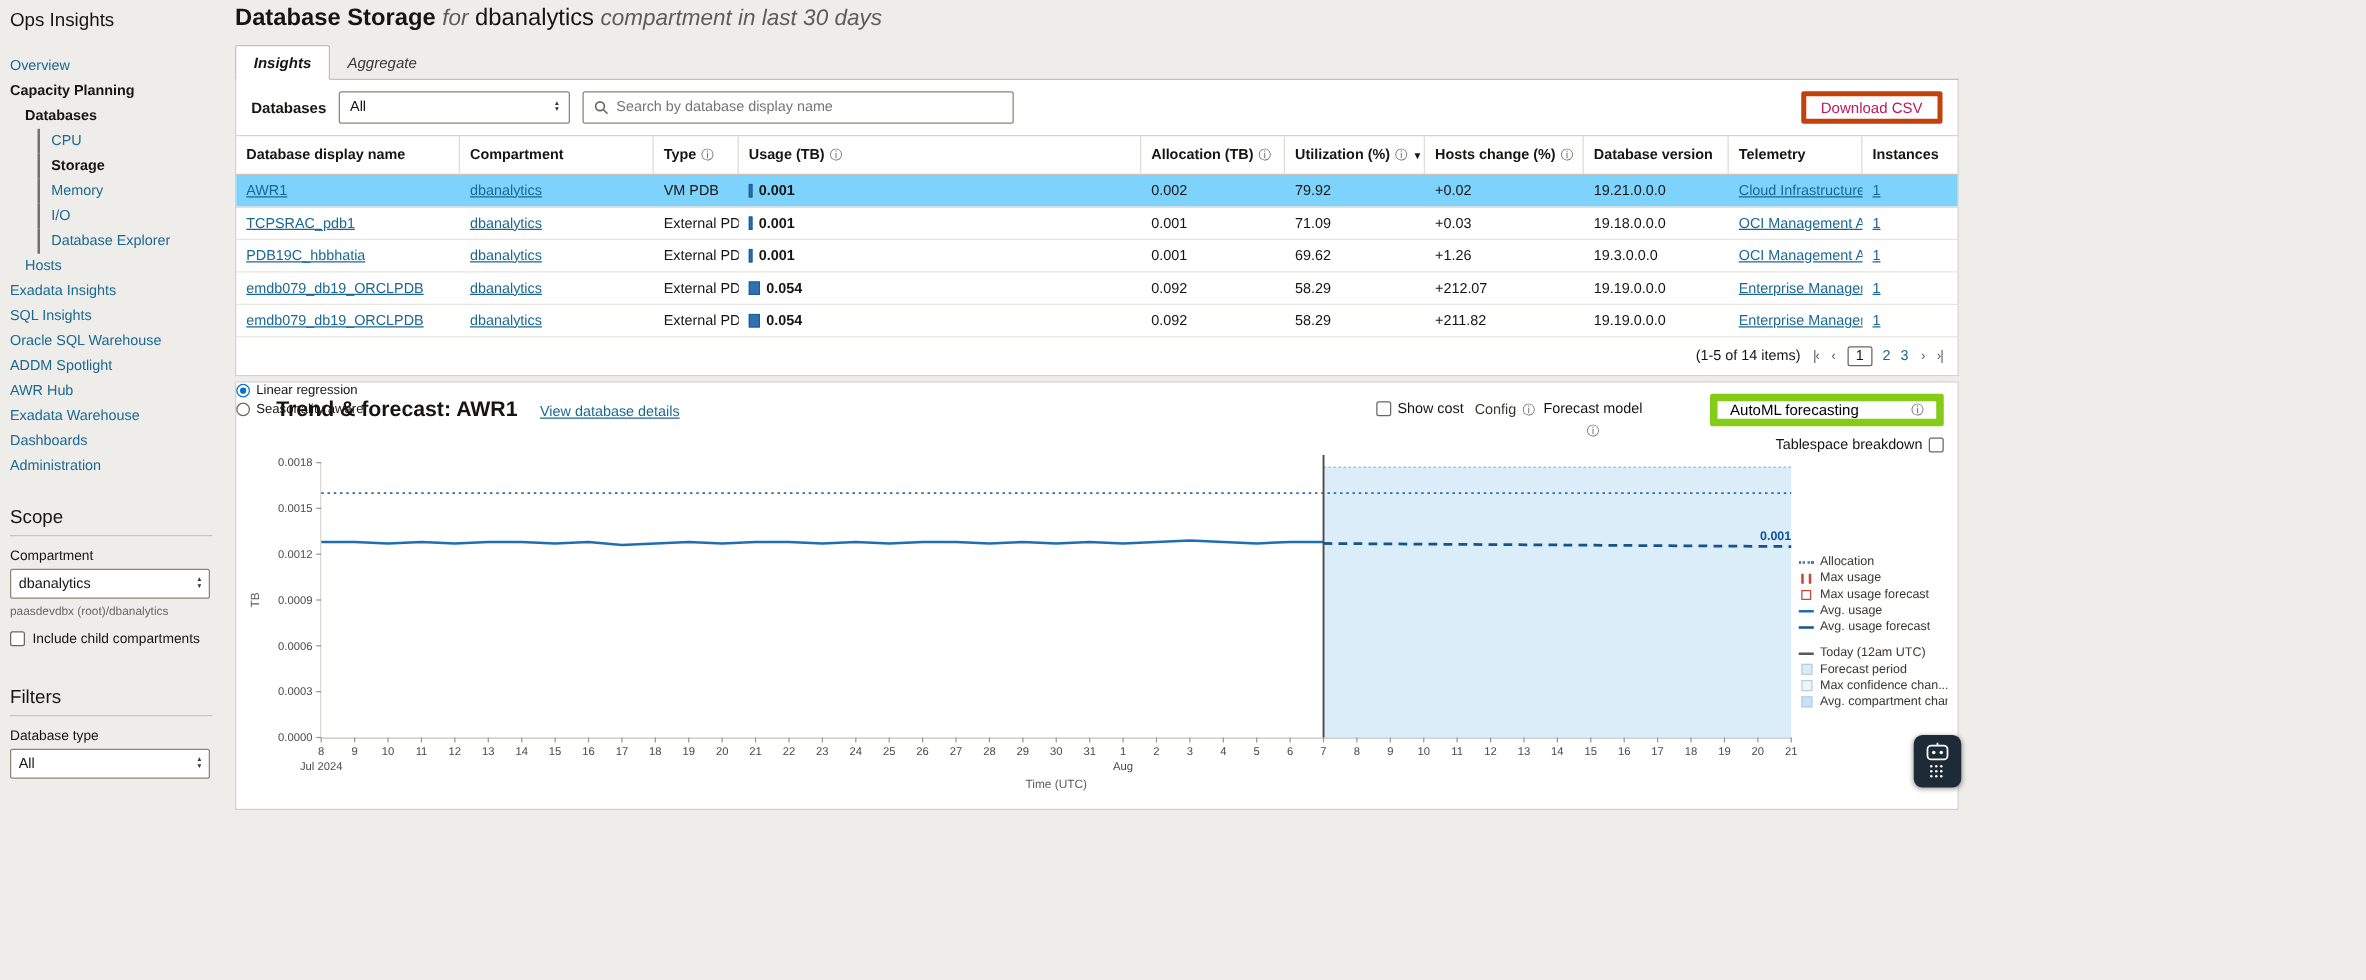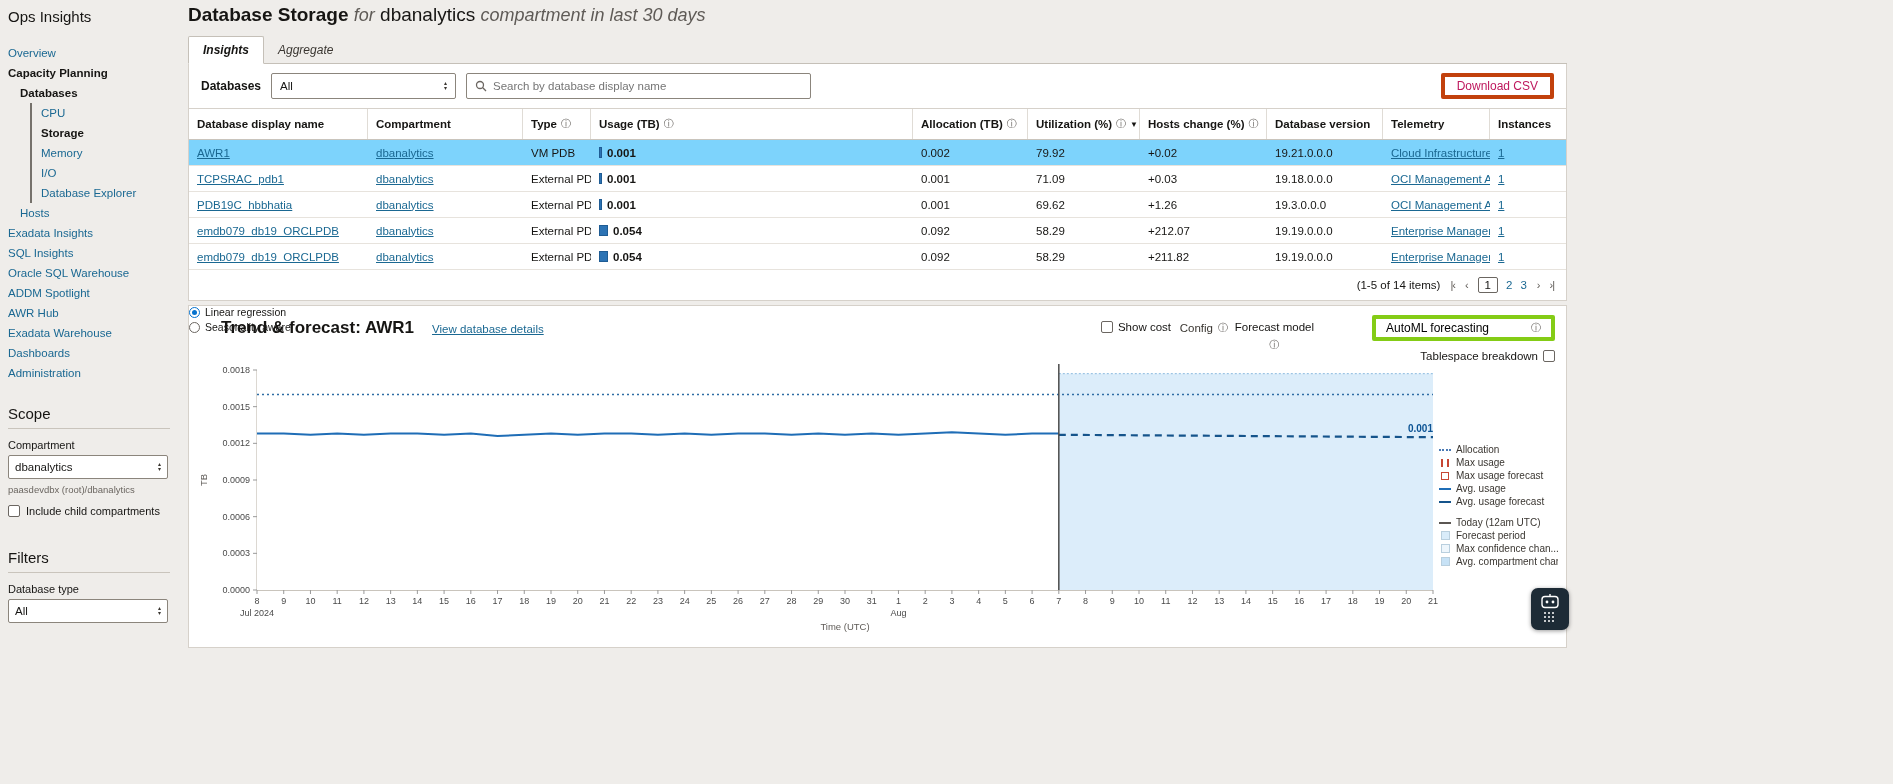--- a/index.html
+++ b/index.html
@@ -74,21 +74,21 @@
   .ctl { position: absolute; font-size: 11.5px; display: flex; align-items: center; gap: 5px; white-space: nowrap; }
   .showcost { right: 395px; top: 15px; }
   .config { right: 338px; top: 15px; color: #3a3631; }
   .fmodel { right: 252px; top: 15px; flex-direction: column; }
   .radios { right: 140px; top: 8px; display: flex; flex-direction: column; gap: 3px; font-size: 10.5px; }
   .radio-row { display: flex; align-items: center; gap: 5px; cursor: pointer; }
   .radio { width: 11px; height: 11px; border: 1px solid #6b6661; border-radius: 50%; background: #fff; position: relative; }
   .radio.sel { border: 1.5px solid #0572ce; }
   .radio.sel::after { content: ""; position: absolute; left: 2px; top: 2px; width: 5px; height: 5px;
     border-radius: 50%; background: #0572ce; }
-  .automl { right: 11px; top: 9px; height: 26px; padding: 0 10px; border: 4px solid #84cc16; border-radius: 2px;
+  .automl { right: 11px; top: 9px; height: 26px; padding: 0 10px; border: 6px solid #84cc16; border-radius: 2px;
     background: #fff; cursor: pointer; font-size: 12px; gap: 42px; }
   .tspace { right: 11px; top: 44px; font-size: 11.5px; }
   .chart-wrap { position: absolute; left: 6px; top: 52px; }
   .legend { position: absolute; right: 8px; top: 137px; width: 120px; font-size: 10px; color: #3a3631; }
   .lg-item { display: flex; align-items: center; gap: 4px; line-height: 13px; white-space: nowrap; overflow: hidden; }
   .lg-gap { margin-top: 8px; }
   .lg-sym { width: 14px; min-width: 14px; display: flex; justify-content: center; align-items: center; }
   .s-line { width: 12px; border-top: 2px solid; }
   .s-dotted { width: 12px; border-top: 2px dotted; }
   .s-dashed { width: 12px; border-top: 2px dashed; }

